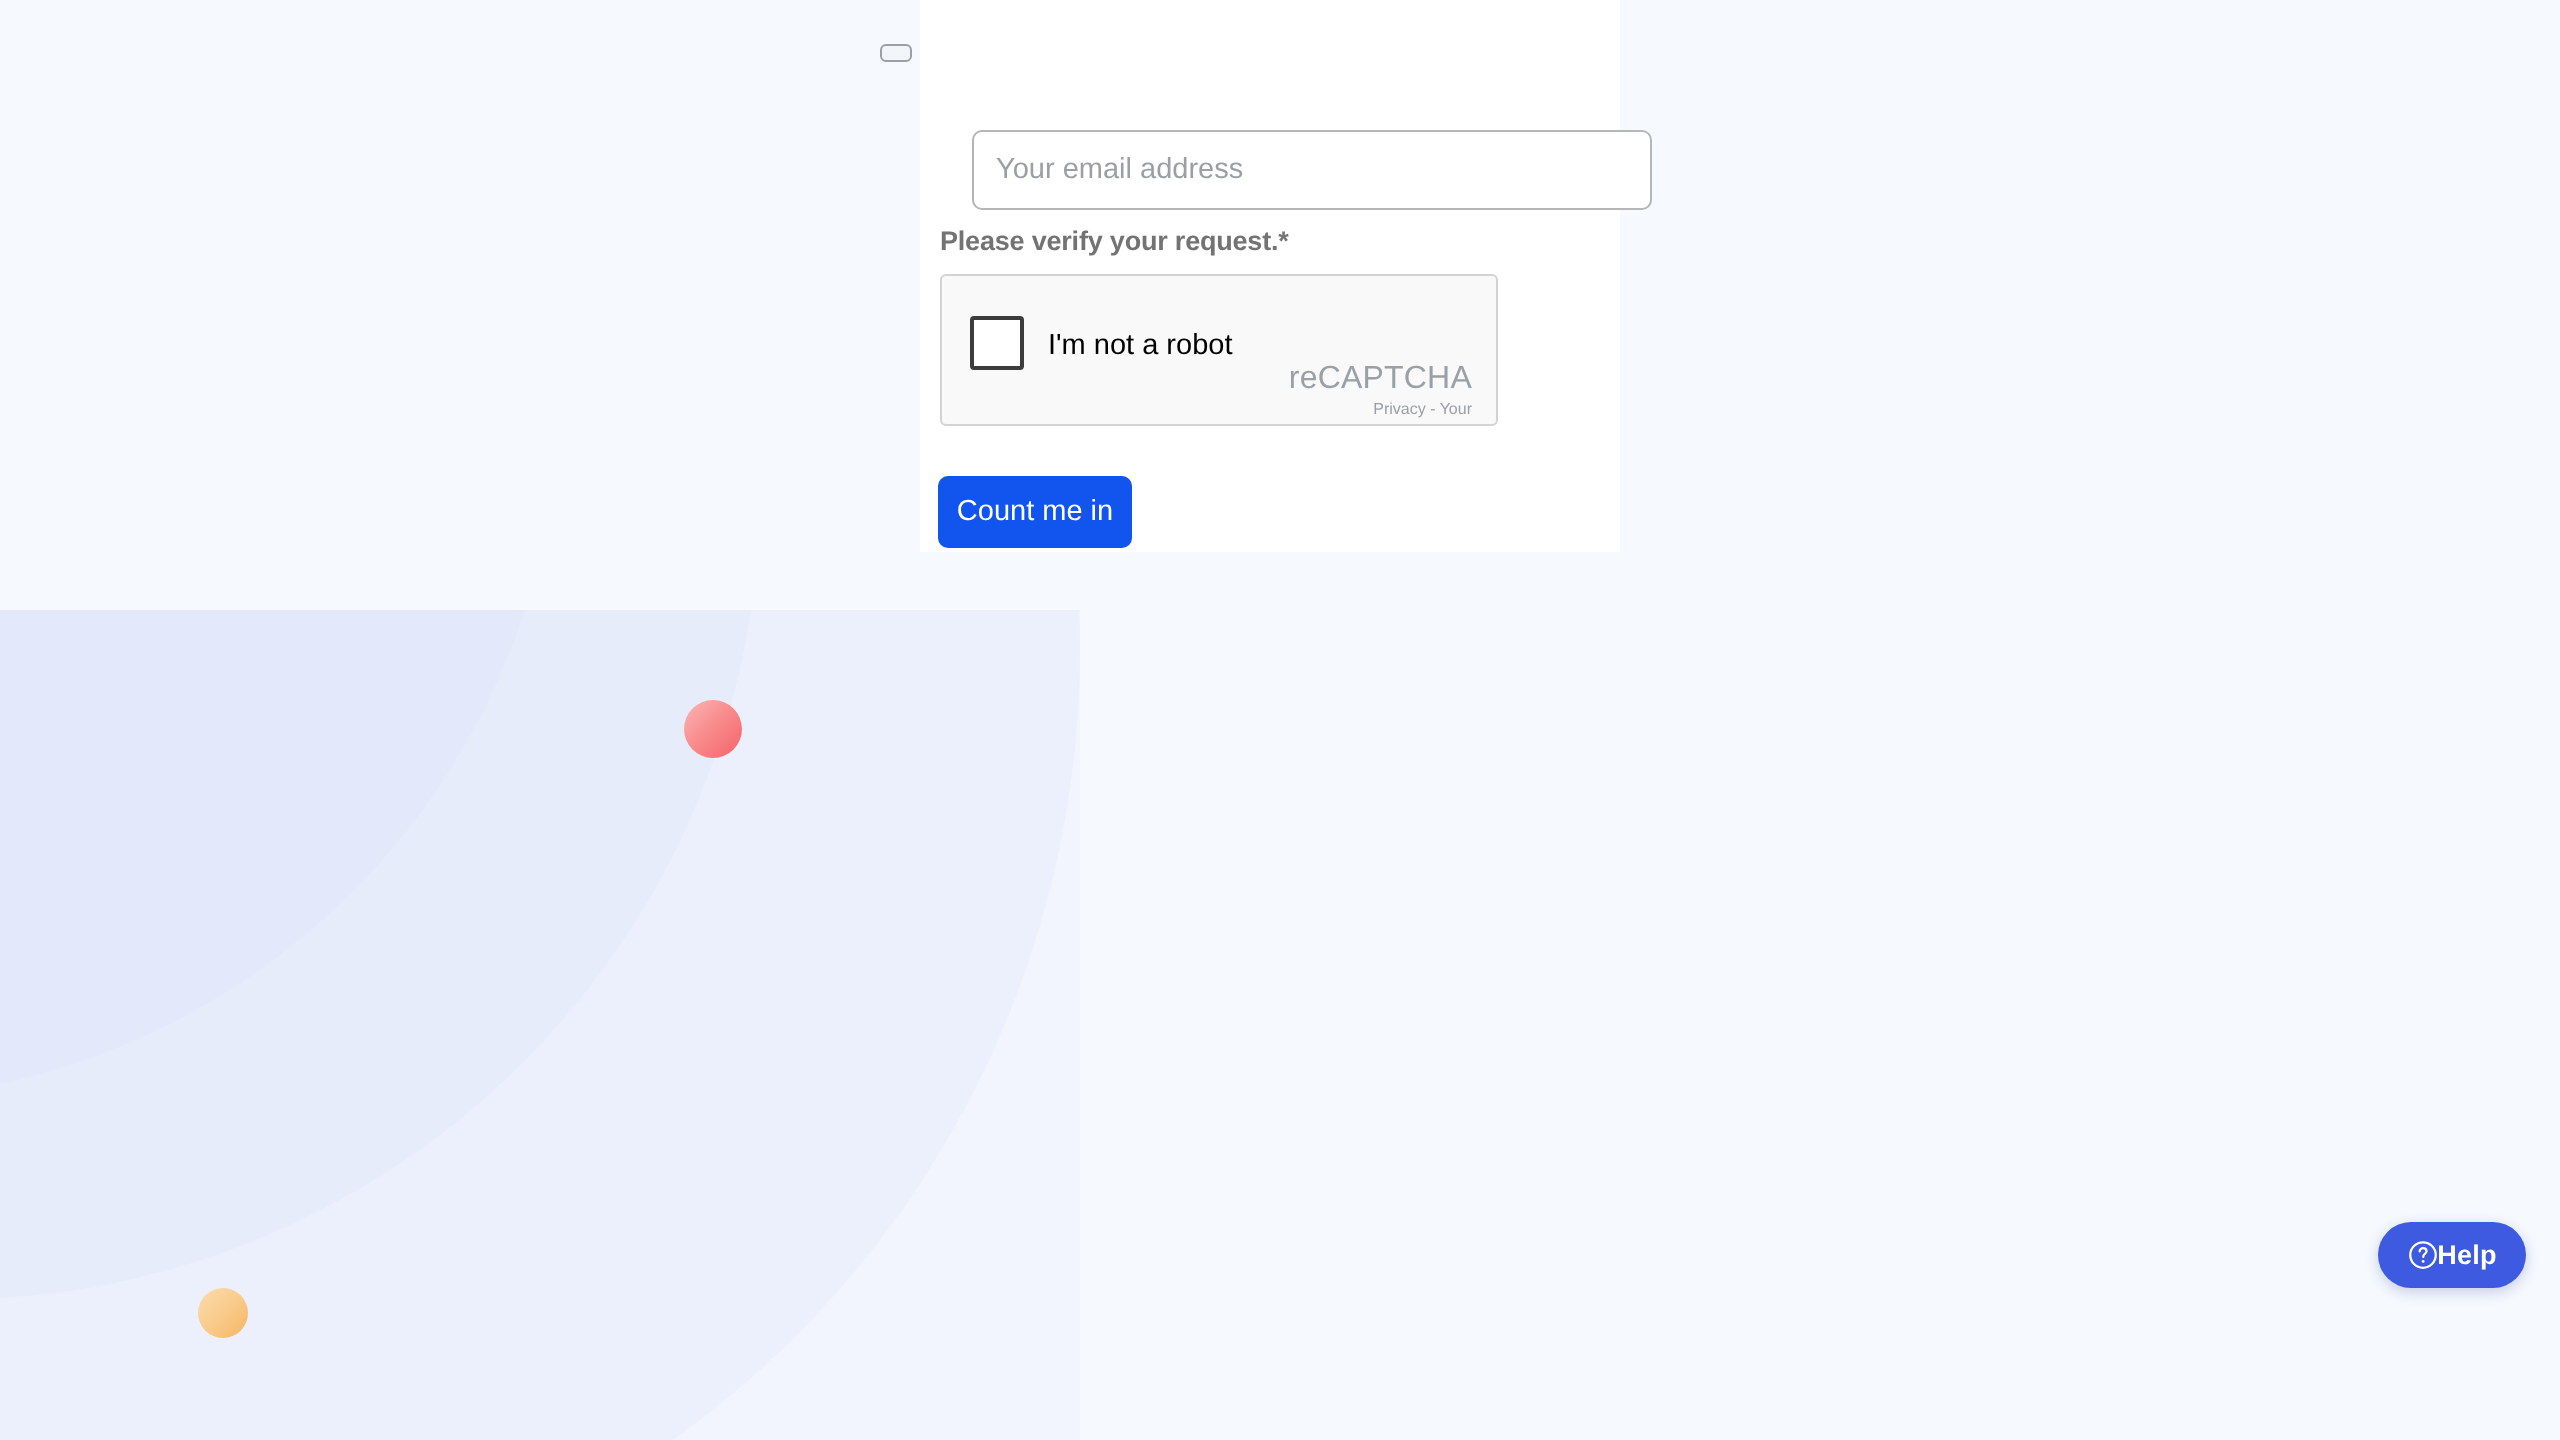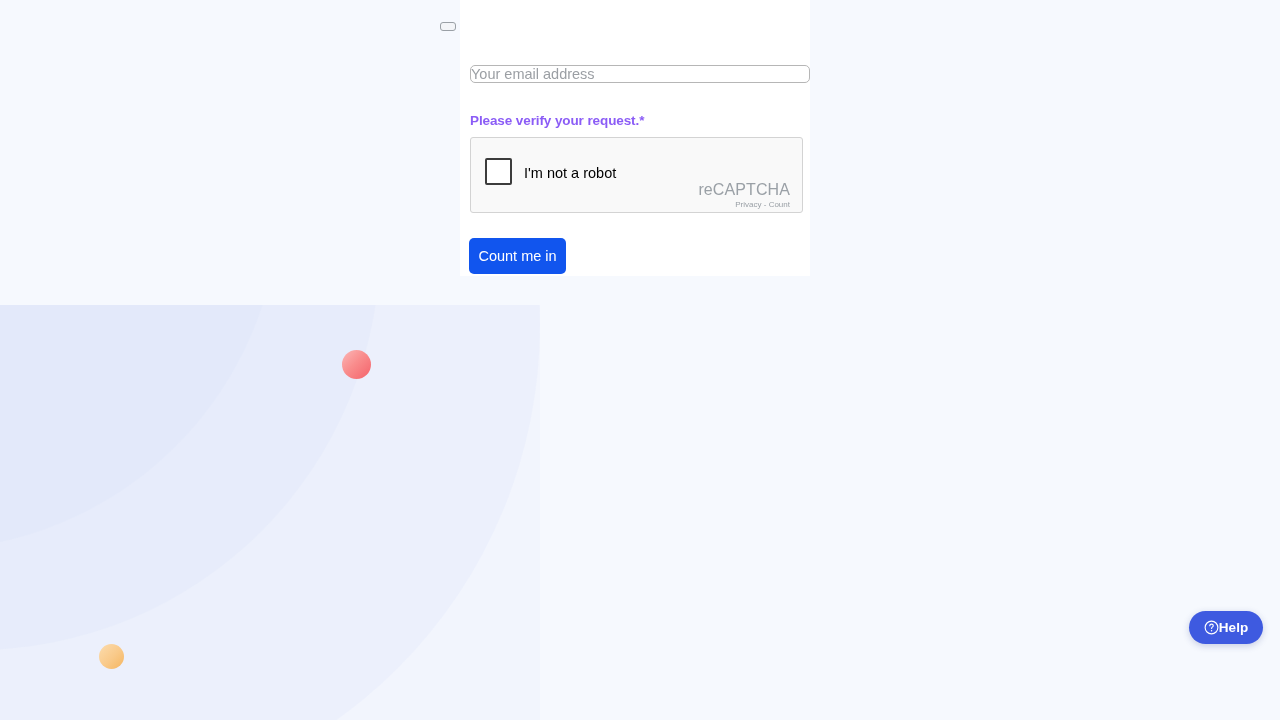--- a/index.html
+++ b/index.html
@@ -119,53 +119,53 @@
     width: 16px;
     height: 9px;
     border: 1px solid #9aa0a6;
     border-radius: 3px;
     background: #f3f5f8;
     z-index: 4;
   }
 
   .email-input {
     position: absolute;
-    left: 470px;
+    left: 486px;
     top: 65px;
     width: 340px;
-    height: 18px;
+    height: 40px;
     border: 1px solid #b6b6b6;
     border-radius: 5px;
     background: #ffffff;
     font-family: "Liberation Sans", sans-serif;
     font-size: 14.5px;
     color: #202124;
-    padding: 0 0;
+    padding: 0 11px;
     outline: none;
     z-index: 5;
   }
   .email-input::placeholder { color: #9b9fa4; }
 
   .verify-label {
     position: absolute;
     left: 470px;
     top: 113px;
     font-size: 13.5px;
     font-weight: bold;
-    color: #8b5cf6;
+    color: #737373;
     z-index: 5;
     letter-spacing: -.1px;
   }
 
   
   .recaptcha {
     position: absolute;
     left: 470px;
     top: 137px;
-    width: 333px;
+    width: 279px;
     height: 76px;
     background: #f9f9f9;
     border: 1px solid #d3d3d3;
     border-radius: 3px;
     z-index: 5;
   }
   .rc-checkbox {
     position: absolute;
     left: 14px;
     top: 20px;
@@ -279,21 +279,21 @@
   <div class="verify-label">Please verify your request.*</div>
 
   <div class="recaptcha">
     <div class="rc-checkbox"></div>
     <div class="rc-label">I'm not a robot</div>
     <div class="rc-brand">
       <div class="rc-brand-name">reCAPTCHA</div>
       <div class="rc-brand-links">
         <a href="#">Privacy</a>
         <span>-</span>
-        <a href="#">Count</a>
+        <a href="#">Your</a>
       </div>
     </div>
   </div>
 
   <button class="submit-btn">Count me in</button>
 
   <div class="help-widget">
     <svg class="help-icon" viewBox="0 0 24 24">
       <circle cx="12" cy="12" r="10.2" fill="none" stroke="#ffffff" stroke-width="1.8"></circle>
       <path d="M9.3 9.1c0-1.5 1.25-2.55 2.75-2.55 1.55 0 2.75 1 2.75 2.45 0 1.2-.7 1.75-1.5 2.35-.75.55-1.1 1-1.1 1.95v.35" fill="none" stroke="#ffffff" stroke-width="1.8" stroke-linecap="round"></path>

